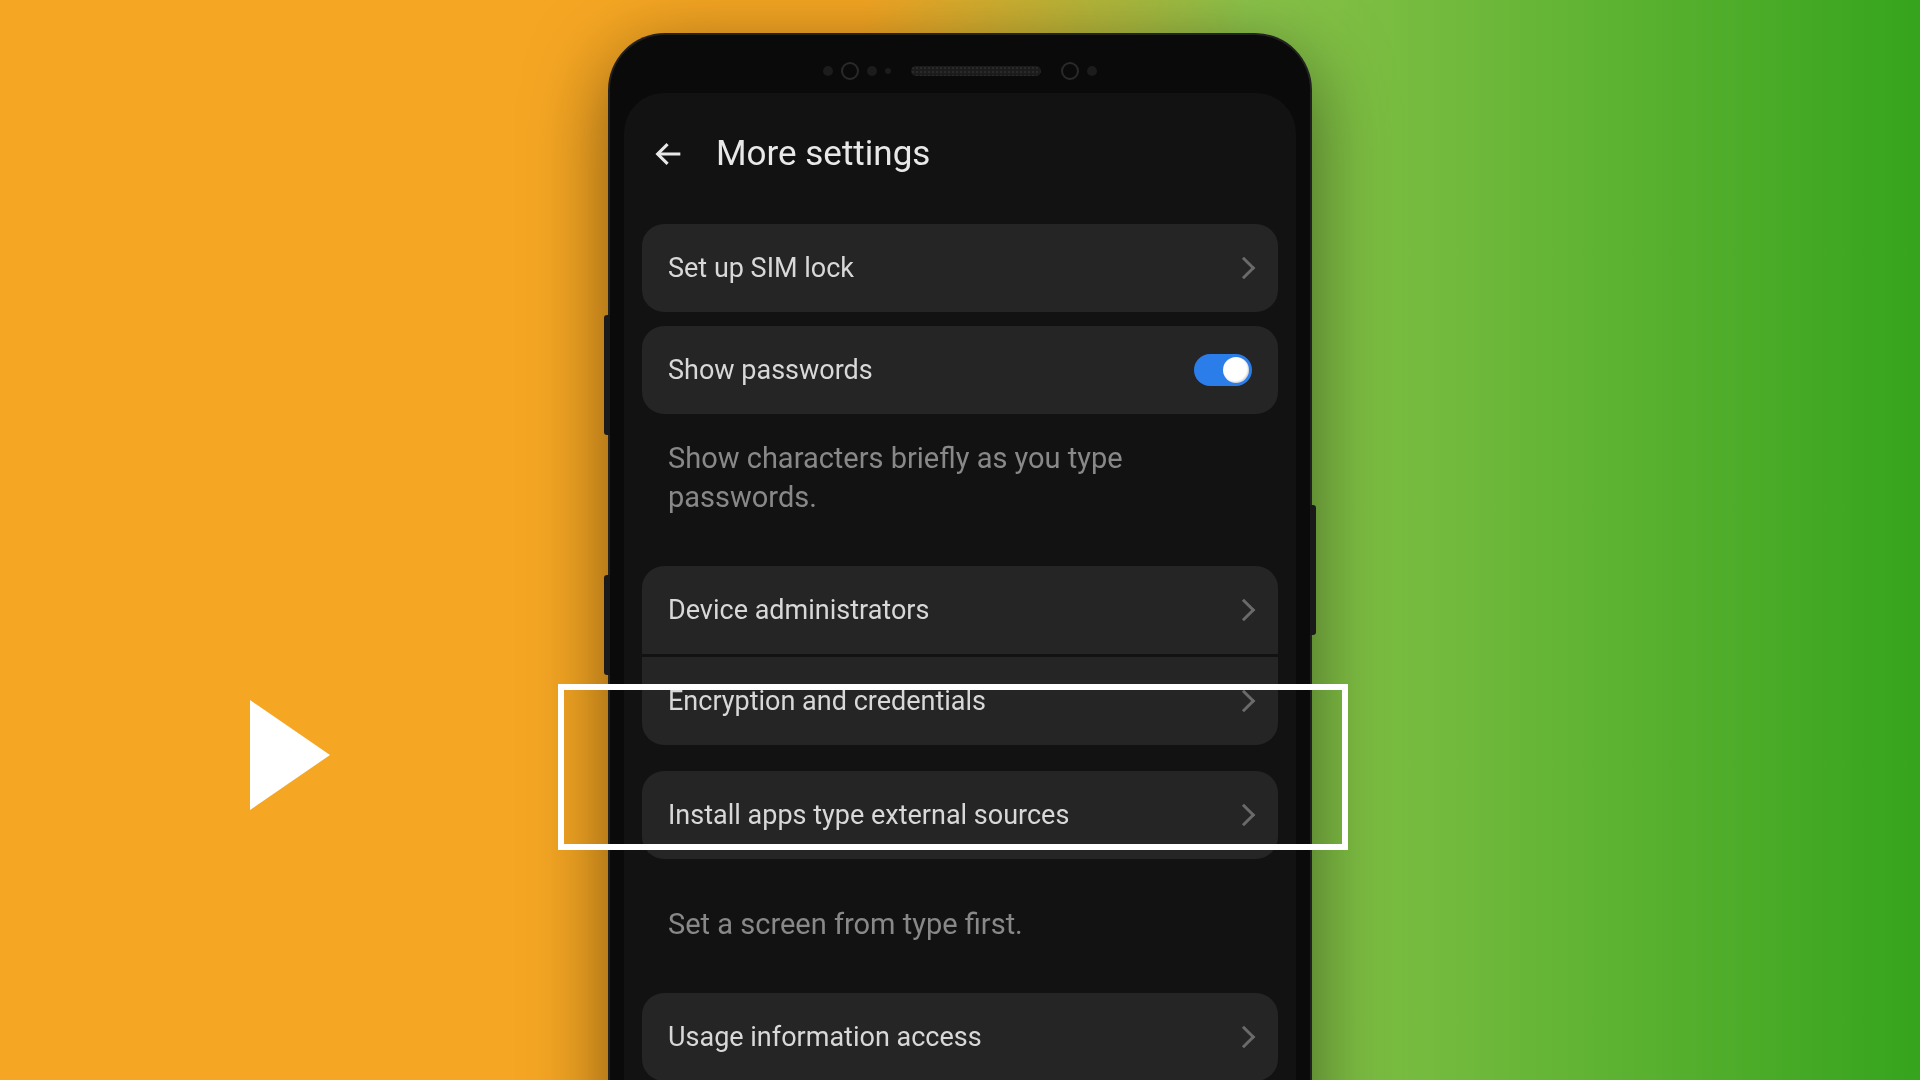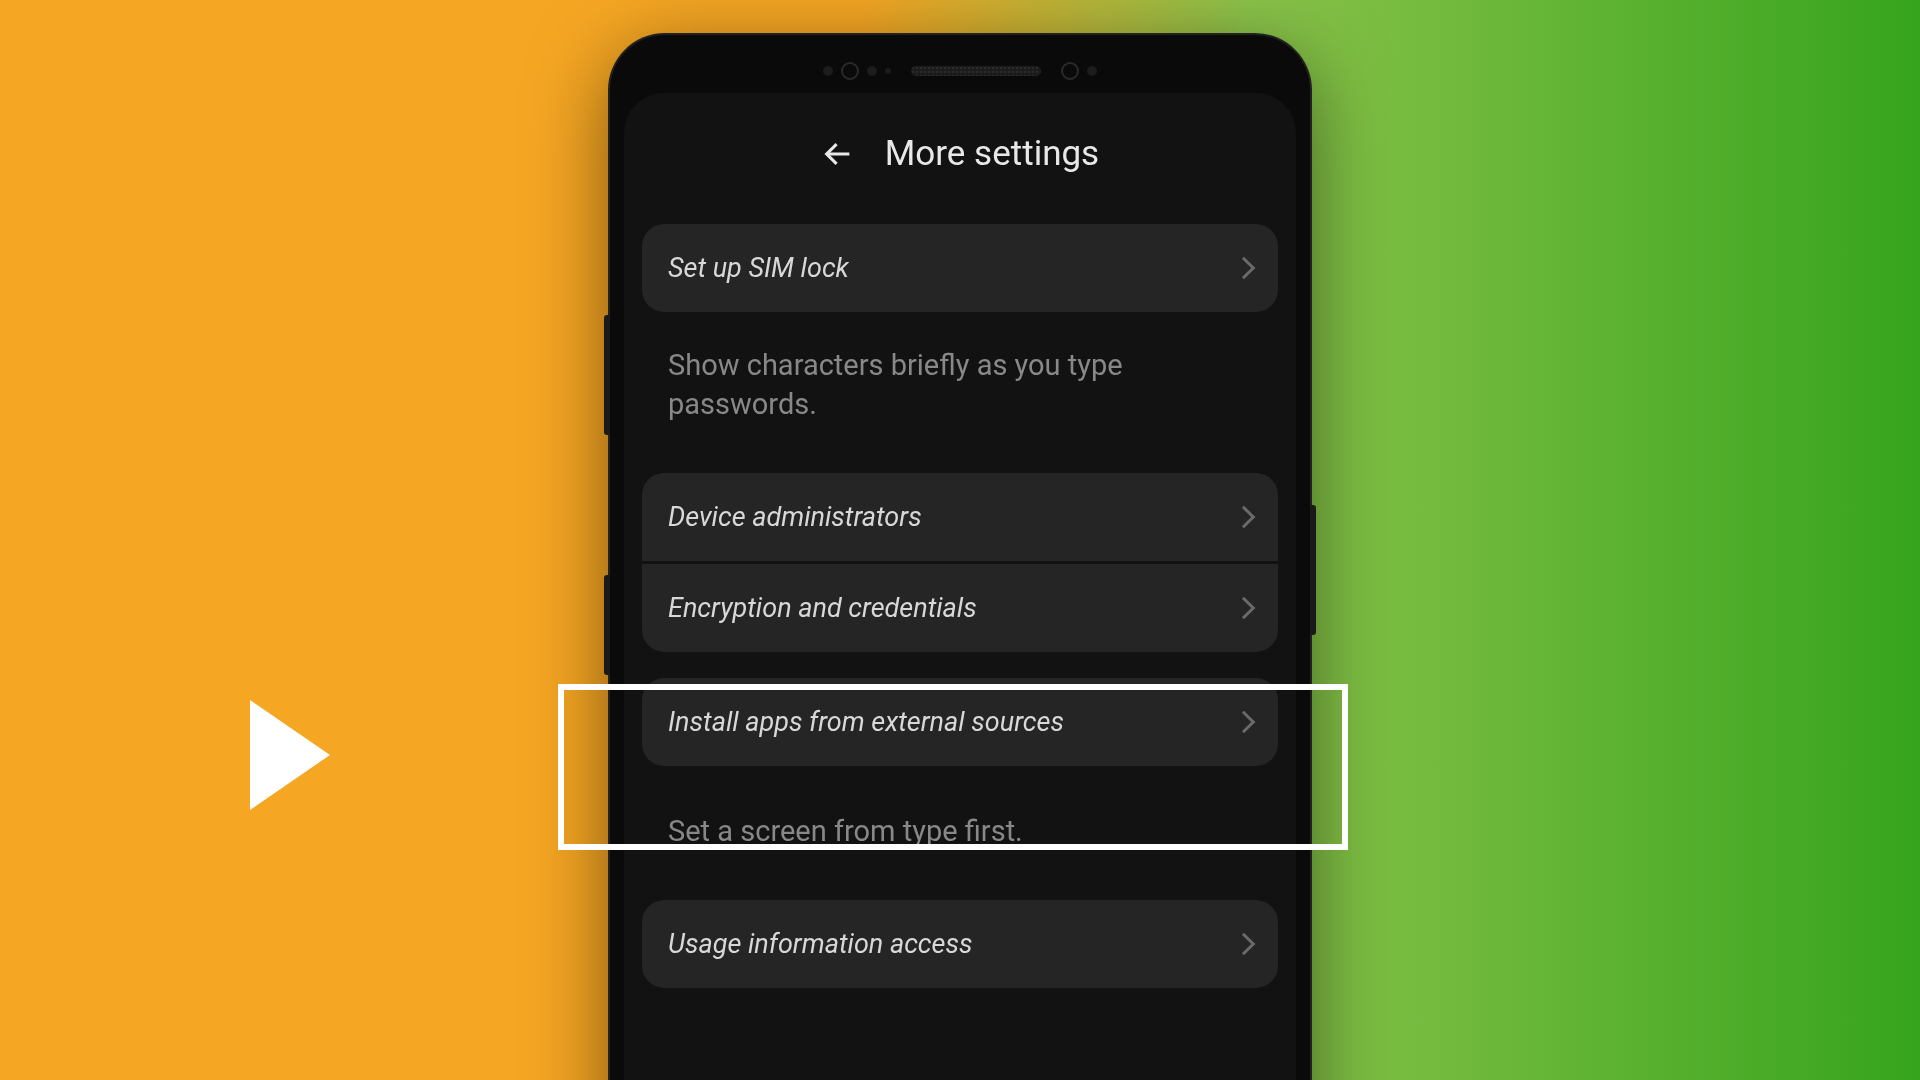--- a/index.html
+++ b/index.html
@@ -87,21 +87,20 @@
     height: calc(100% - 44px);
     overflow: hidden;
     padding: 0 18px;
   }
   
   .header {
     display: flex;
     align-items: center;
     gap: 30px;
     padding: 40px 10px 50px 10px;
-    justify-content: center;
   }
   .back-arrow {
     width: 34px;
     height: 34px;
     stroke: #e8e8e8;
     stroke-width: 2.2;
     fill: none;
     cursor: pointer;
   }
   .title {
@@ -113,21 +112,20 @@
   .list { display: flex; flex-direction: column; gap: 5px; }
   
   .row {
     background: #252525;
     border-radius: 22px;
     padding: 28px 26px;
     display: flex;
     align-items: center;
     justify-content: space-between;
     cursor: pointer;
-    font-style: italic;
   }
   .row-label {
     color: #d8d8d8;
     font-size: 27px;
     font-weight: 400;
   }
   .row.disabled .row-label { color: #6a6a6a; }
   
   .chevron {
     width: 16px;
@@ -216,37 +214,43 @@
 
       <div class="list">
 
         <div class="row">
           <span class="row-label">Set up SIM lock</span>
           <span class="chevron"></span>
         </div>
 
         <div class="group-gap"></div>
 
+        <div class="row">
+          <span class="row-label">Show passwords</span>
+          <div class="toggle">
+            <div class="toggle-knob"></div>
+          </div>
+        </div>
         <div class="hint">Show characters briefly as you type passwords.</div>
 
         <div class="row-group">
           <div class="row">
             <span class="row-label">Device administrators</span>
             <span class="chevron"></span>
           </div>
           <div class="row">
             <span class="row-label">Encryption and credentials</span>
             <span class="chevron"></span>
           </div>
         </div>
 
         <div class="group-gap" style="height:16px;"></div>
 
         <div class="row">
-          <span class="row-label">Install apps from external sources</span>
+          <span class="row-label">Install apps type external sources</span>
           <span class="chevron"></span>
         </div>
 
         <div class="group-gap" style="height:16px;"></div>
 
         <div class="hint">Set a screen from type first.</div>
 
         <div class="row">
           <span class="row-label">Usage information access</span>
           <span class="chevron"></span>

